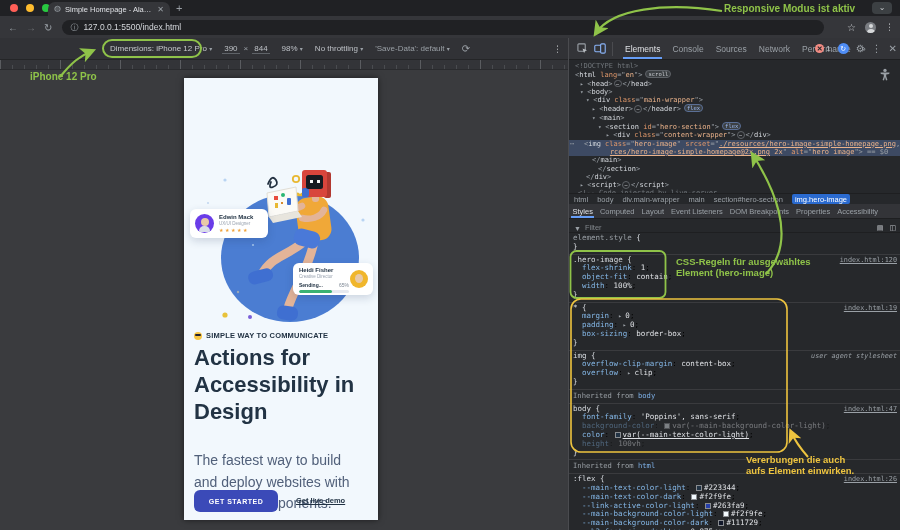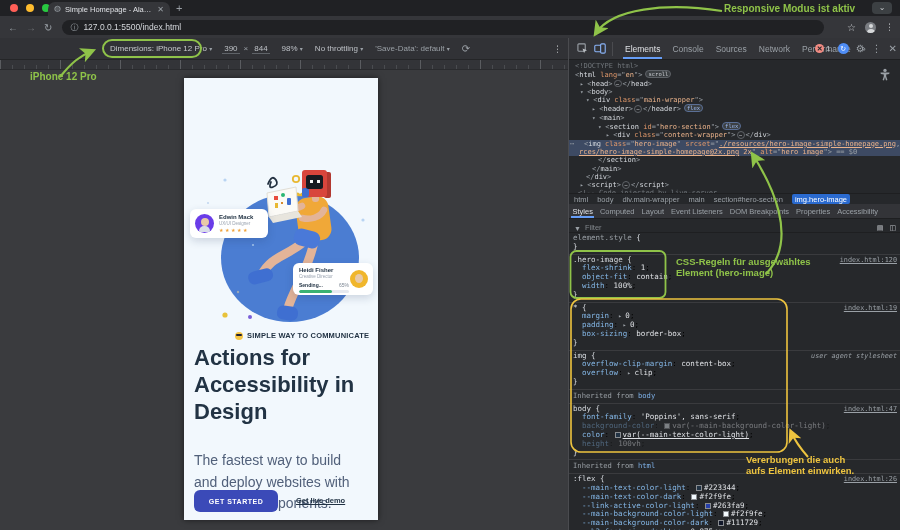--- a/index.html
+++ b/index.html
@@ -76,21 +76,21 @@
   .ch-name { font-size:6px; font-weight:700; color:#223344; }
   .ch-role { font-size:4.5px; color:#9aa3b0; margin-top:1px; }
   .ch-row { display:flex; align-items:center; margin-top:3px; width:50px; justify-content:space-between; }
   .ch-send { font-size:5px; font-weight:700; color:#223344; }
   .ch-pct { font-size:5px; color:#7d8794; }
   .ch-track { width:50px; height:2.5px; background:#e6e9ef; border-radius:2px; margin-top:2px; overflow:hidden; }
   .ch-fill { height:100%; background:#3bb273; border-radius:2px; }
   .av-heidi { position:absolute; right:5px; top:7px; width:18px; height:18px; border-radius:50%; background:#f0b62c; overflow:hidden; }
   .av-heidi:before { content:""; position:absolute; left:5px; top:4px; width:8px; height:9px; border-radius:50%; background:#e8c9a8; }
 
-  .eyebrow { position:absolute; left:10px; top:253px; display:flex; align-items:center; gap:4px;margin-left:41px; }
+  .eyebrow { position:absolute; left:10px; top:253px; display:flex; align-items:center; gap:4px; }
   .sun { width:8px; height:8px; border-radius:50%; background:#f6c544; position:relative; flex:none; }
   .sun:before { content:""; position:absolute; left:1px; top:2.2px; width:6px; height:2px; background:#223; border-radius:1px; }
   .eyebrow span { font-size:7.5px; font-weight:800; color:#223344; letter-spacing:.2px; }
   .ph-h1 { position:absolute; left:10px; top:266px; width:178px; font-size:22px; line-height:27px; font-weight:800; color:#223344; }
   .ph-p { position:absolute; left:10px; top:372px; width:172px; font-size:14px; line-height:1.55; color:#51607a; }
   .cta { position:absolute; left:10px; top:412px; width:84px; height:22px; background:#3b4ab8; border-radius:6px; color:#fff; font-size:7px; font-weight:700; letter-spacing:.5px; display:flex; align-items:center; justify-content:center; }
   .live { position:absolute; left:112px; top:418px; font-size:7.5px; font-weight:700; color:#223344; text-decoration:underline; }
 
   
   .devtools { position:absolute; left:568px; top:38px; width:332px; height:492px; background:#26282b; border-left:1px solid #4a4b4f; }
@@ -343,23 +343,23 @@
     <div class="tl" style="padding-left: 6px;"><span class="tk-c">&lt;!DOCTYPE html&gt;</span></div>
         <div class="tl" style="padding-left: 6px;"><span class="tk-p">&lt;</span><span class="tk-t">html</span><span class="tk-an"> lang</span><span class="tk-p">="</span><span class="tk-av">en</span><span class="tk-p">"&gt;</span><span class="tk-b">scroll</span></div>
         <div class="tl" style="padding-left: 11px;"><span class="tk-a">▸ </span><span class="tk-p">&lt;</span><span class="tk-t">head</span><span class="tk-p">&gt;</span><span class="tk-d">…</span><span class="tk-p">&lt;/</span><span class="tk-t">head</span><span class="tk-p">&gt;</span></div>
         <div class="tl" style="padding-left: 11px;"><span class="tk-a">▾ </span><span class="tk-p">&lt;</span><span class="tk-t">body</span><span class="tk-p">&gt;</span></div>
         <div class="tl" style="padding-left: 17px;"><span class="tk-a">▾ </span><span class="tk-p">&lt;</span><span class="tk-t">div</span><span class="tk-an"> class</span><span class="tk-p">="</span><span class="tk-av">main-wrapper</span><span class="tk-p">"&gt;</span></div>
         <div class="tl" style="padding-left: 23px;"><span class="tk-a">▸ </span><span class="tk-p">&lt;</span><span class="tk-t">header</span><span class="tk-p">&gt;</span><span class="tk-d">…</span><span class="tk-p">&lt;/</span><span class="tk-t">header</span><span class="tk-p">&gt;</span><span class="tk-bf">flex</span></div>
         <div class="tl" style="padding-left: 23px;"><span class="tk-a">▾ </span><span class="tk-p">&lt;</span><span class="tk-t">main</span><span class="tk-p">&gt;</span></div>
         <div class="tl" style="padding-left: 29px;"><span class="tk-a">▾ </span><span class="tk-p">&lt;</span><span class="tk-t">section</span><span class="tk-an"> id</span><span class="tk-p">="</span><span class="tk-av">hero-section</span><span class="tk-p">"&gt;</span><span class="tk-bf">flex</span></div>
         <div class="tl" style="padding-left: 37px;"><span class="tk-a">▸ </span><span class="tk-p">&lt;</span><span class="tk-t">div</span><span class="tk-an"> class</span><span class="tk-p">="</span><span class="tk-av">content-wrapper</span><span class="tk-p">"&gt;</span><span class="tk-d">…</span><span class="tk-p">&lt;/</span><span class="tk-t">div</span><span class="tk-p">&gt;</span></div>
         <div class="tl sel" style="padding-left: 15px;"><span class="gut">⋯</span><span class="tk-p">&lt;</span><span class="tk-t">img</span><span class="tk-an"> class</span><span class="tk-p">="</span><span class="tk-av">hero-image</span><span class="tk-p">" </span><span class="tk-an">srcset</span><span class="tk-p">="</span><span class="tk-ln">./resources/hero-image-simple-homepage.png</span><span class="tk-p">, </span></div>
-        <div class="tl sel" style="padding-left: 10px;"><span class="tk-ln">rces/hero-image-simple-homepage@2x.png</span><span class="tk-av"> 2x</span><span class="tk-p">" </span><span class="tk-an">alt</span><span class="tk-p">="</span><span class="tk-av">hero image</span><span class="tk-p">"&gt;</span><span class="tk-g"> == $0</span></div>
+        <div class="tl sel" style="padding-left: 28px; text-align: center;"><span class="tk-ln">rces/hero-image-simple-homepage@2x.png</span><span class="tk-av"> 2x</span><span class="tk-p">" </span><span class="tk-an">alt</span><span class="tk-p">="</span><span class="tk-av">hero image</span><span class="tk-p">"&gt;</span><span class="tk-g"> == $0</span></div>
+        <div class="tl" style="padding-left: 23px;"><span class="tk-p">&lt;/</span><span class="tk-t">main</span><span class="tk-p">&gt;</span></div>
         <div class="tl" style="padding-left: 29px;"><span class="tk-p">&lt;/</span><span class="tk-t">section</span><span class="tk-p">&gt;</span></div>
-        <div class="tl" style="padding-left: 23px;"><span class="tk-p">&lt;/</span><span class="tk-t">main</span><span class="tk-p">&gt;</span></div>
         <div class="tl" style="padding-left: 17px;"><span class="tk-p">&lt;/</span><span class="tk-t">div</span><span class="tk-p">&gt;</span></div>
         <div class="tl" style="padding-left: 11px;"><span class="tk-a">▸ </span><span class="tk-p">&lt;</span><span class="tk-t">script</span><span class="tk-p">&gt;</span><span class="tk-d">…</span><span class="tk-p">&lt;/</span><span class="tk-t">script</span><span class="tk-p">&gt;</span></div>
         <div class="tl" style="padding-left: 9px;"><span class="tk-c">&lt;!-- Code injected by live-server</span></div>
       </div>
 
     <div class="crumbs" id="crumbs">
         <span class="crumb">html</span>
         <span class="crumb">body</span>
         <span class="crumb">div.main-wrapper</span>
         <span class="crumb">main</span>

